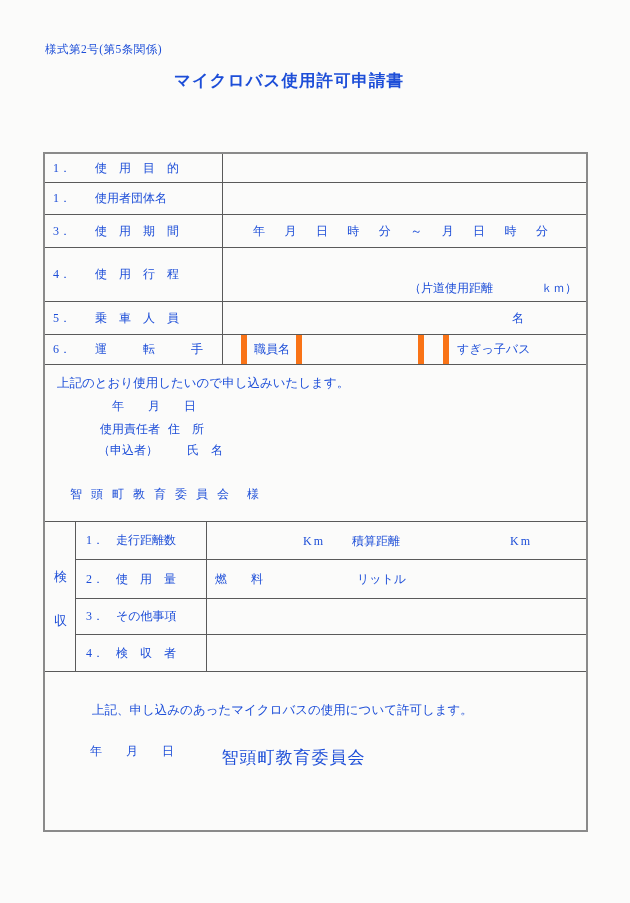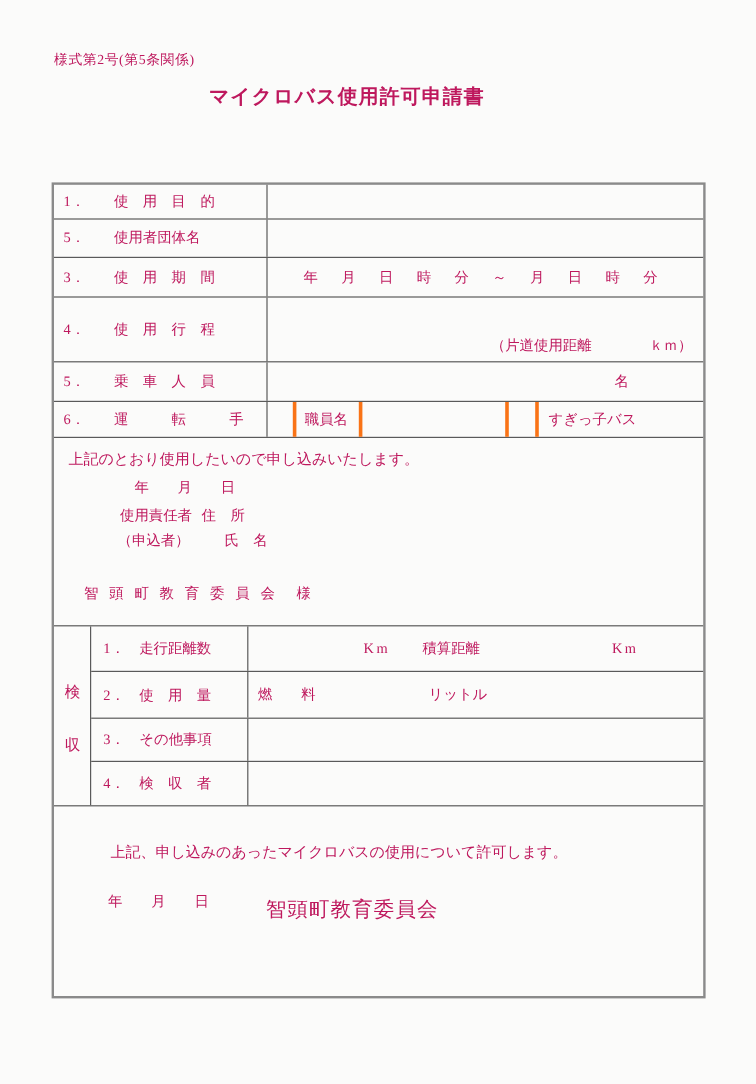--- a/index.html
+++ b/index.html
@@ -2,21 +2,21 @@
 <html><head>
 <meta charset="utf-8">
 <style>
   * { margin:0; padding:0; box-sizing:border-box; }
   html,body { background:#ffffff; }
   .page {
     position:relative;
     width:630px; height:903px;
     background:#fbfbfa;
     font-family:"Liberation Serif","DejaVu Serif",serif;
-    color:#be185d;
+    color:#1d4ed8;
     overflow:hidden;
   }
   .form-no {
     position:absolute; left:45px; top:42px;
     font-size:11.5px; letter-spacing:0.5px;
   }
   .title-wrap {
     position:absolute; left:0; top:70px; width:578px;
     text-align:center;
   }
@@ -43,21 +43,21 @@
   .r1 { height:29px; } .r2 { height:32px; } .r3 { height:33px; }
   .r4 { height:54px; } .r5 { height:33px; } .r6 { height:30px; }
 
   .period-val {
     display:flex; align-items:center; justify-content:space-between;
     padding:0 38px 0 30px;
   }
   .route-note { position:absolute; right:9px; bottom:4px; white-space:pre; }
   .persons-unit { position:absolute; right:62px; top:50%; transform:translateY(-50%); }
 
-  .sub { border-right:3px solid #f97316; height:100%; }
+  .sub { border-right:6px solid #f97316; height:100%; }
   .sub-a { width:24px; }
   .sub-b { width:55px; display:flex; align-items:center; padding-left:7px; font-size:12px; }
   .sub-c { width:122px; }
   .sub-d { width:25px; }
   .sub-e { flex:1; border-right:none; display:flex; align-items:center; padding-left:8px; font-size:12px; }
 
   .apply { height:157px; position:relative; font-size:12px; }
   .apply span { position:absolute; white-space:pre; }
   .app-statement { left:12px; top:10px; font-size:12.5px; }
   .app-date { left:67px; top:33px; }
@@ -108,21 +108,21 @@
   </div>
 
   <div class="form-table">
 
     <div class="row r1">
       <div class="lbl">1．　　使　用　目　的</div>
       <div class="val"></div>
     </div>
 
     <div class="row r2">
-      <div class="lbl">5．　　使用者団体名</div>
+      <div class="lbl">1．　　使用者団体名</div>
       <div class="val"></div>
     </div>
 
     <div class="row r3">
       <div class="lbl">3．　　使　用　期　間</div>
       <div class="val period-val">
         <span>年</span>
         <span>月</span>
         <span>日</span>
         <span>時</span>

